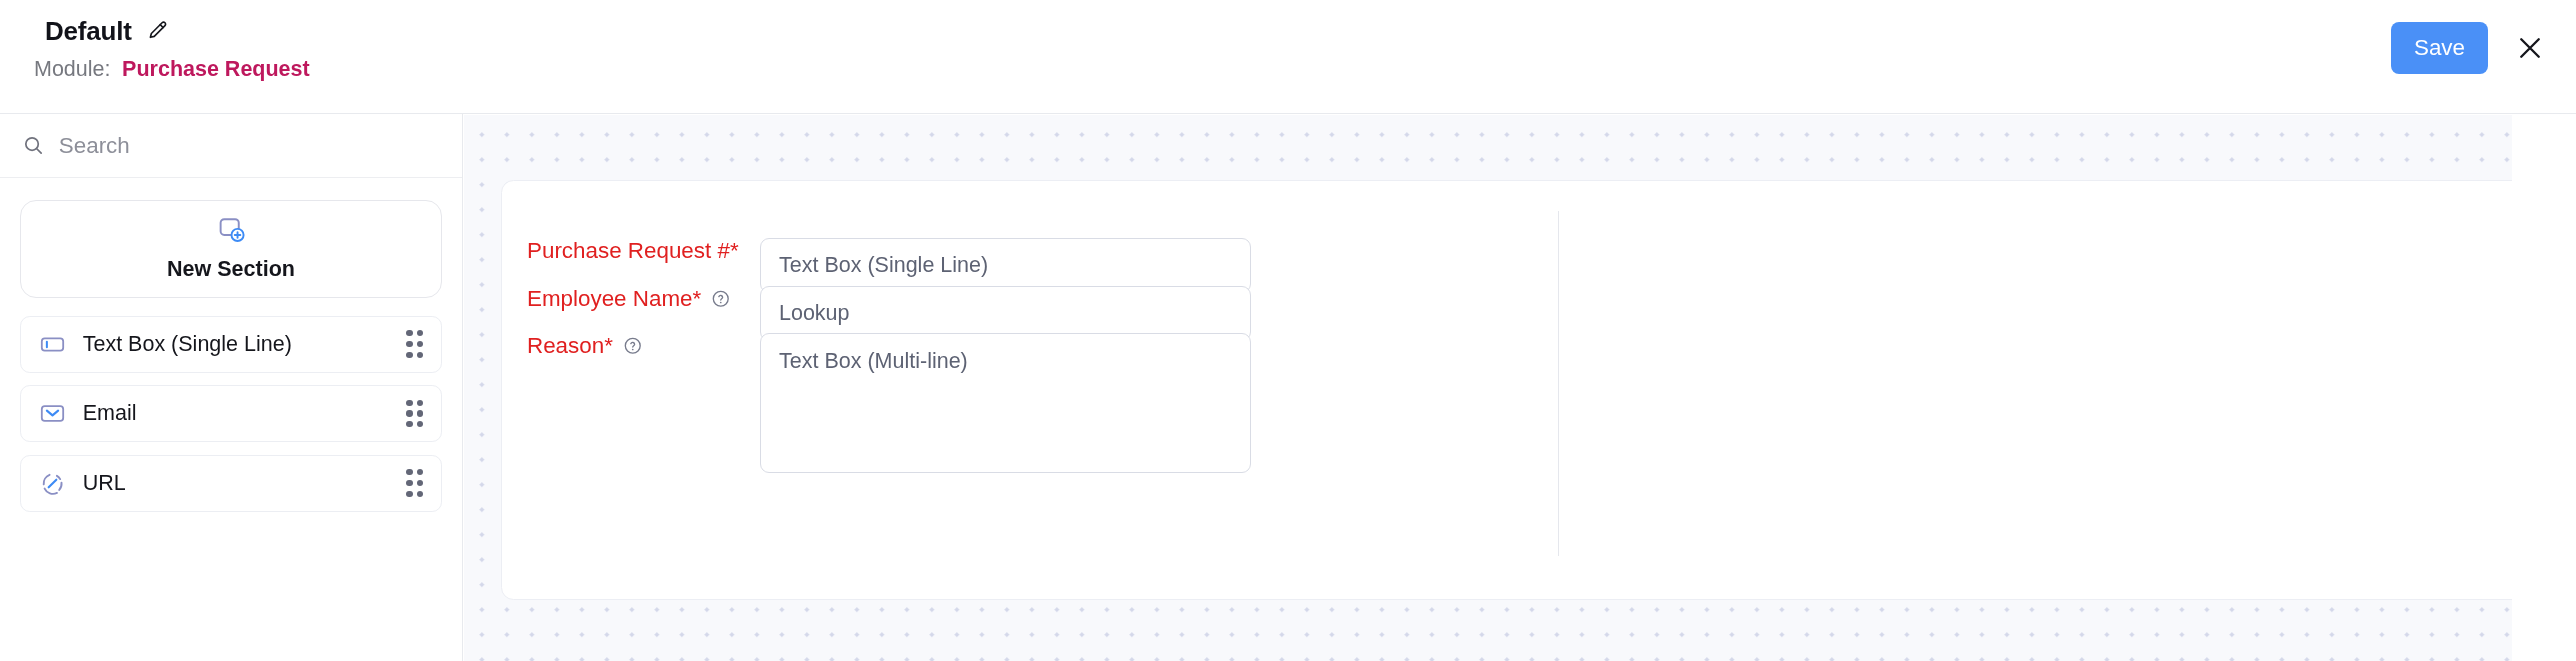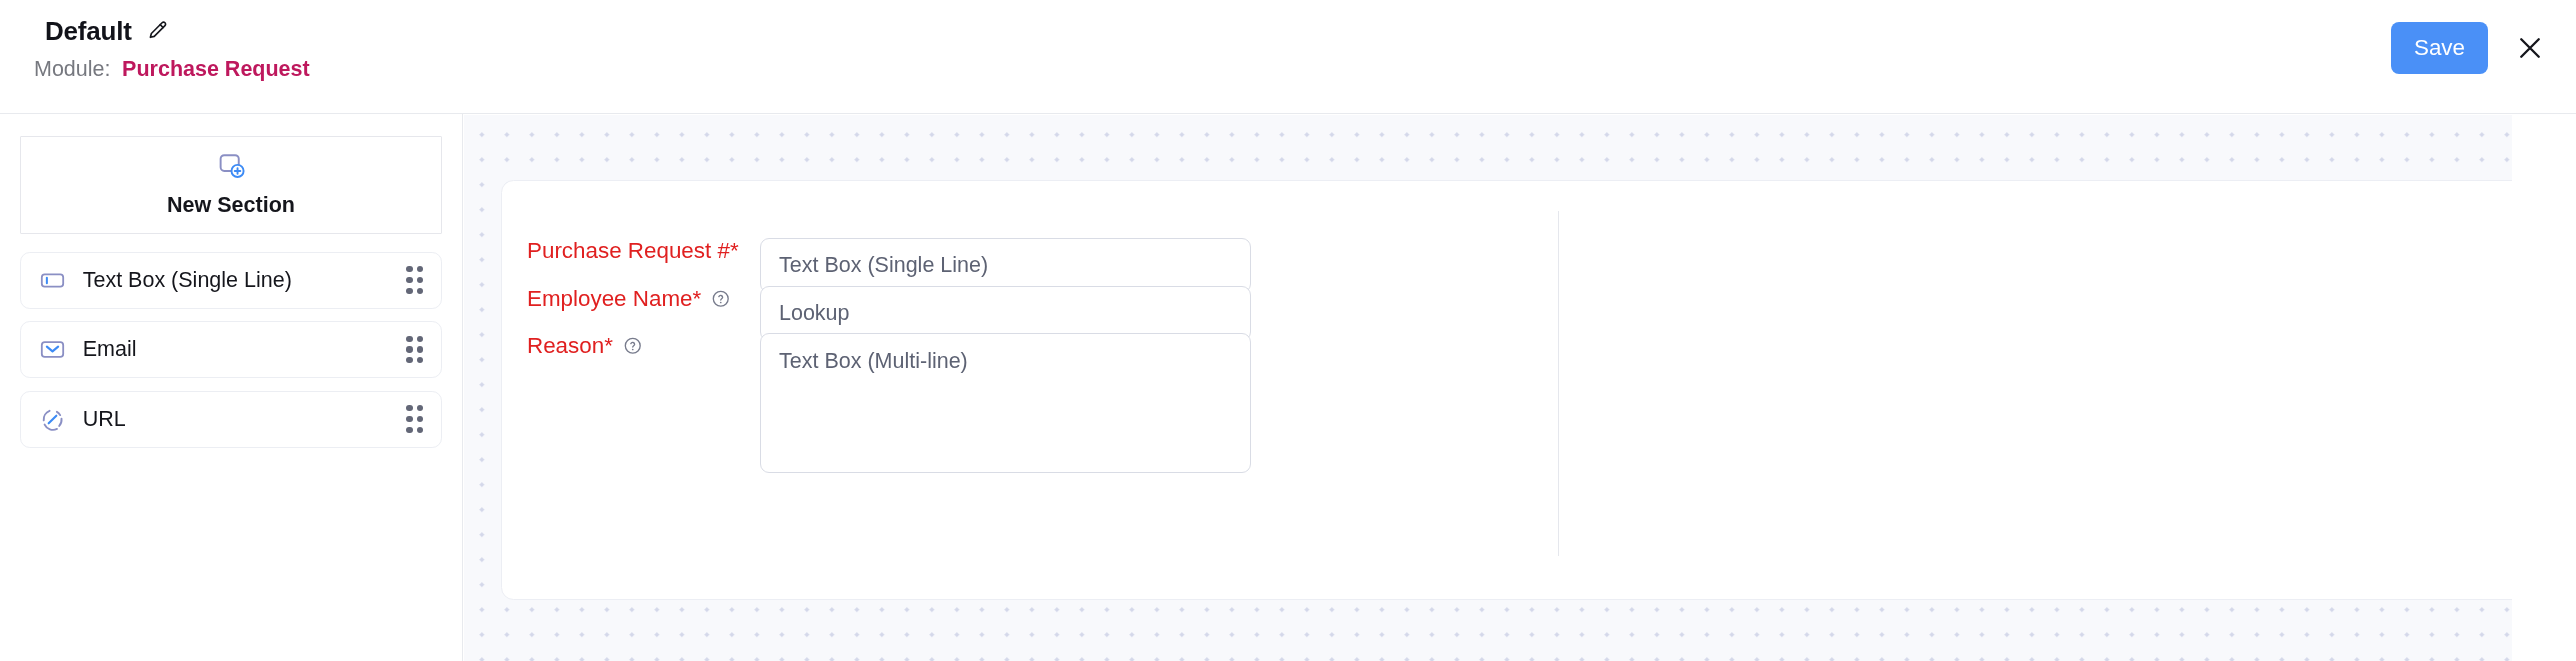--- a/index.html
+++ b/index.html
@@ -131,21 +131,21 @@
 
   .create-row {
     display: flex;
     gap: 20.6px;
     padding: 21.5px 19.7px 0 19.7px;
   }
   .create-card {
     flex: 1 1 0;
     height: 98px;
     border: 0.9px solid #e6e7ec;
-    border-radius: 1px;
+    border-radius: 16px;
     background: #ffffff;
     display: flex;
     flex-direction: column;
     align-items: center;
     justify-content: center;
     gap: 9.8px;
     cursor: pointer;
   }
   .create-card-label {
     font-size: 21.5px;
@@ -326,20 +326,29 @@
       <span class="close-icon">
         <svg width="30" height="30" viewBox="0 0 24 24" fill="none" stroke="#15161c" stroke-width="1.9" stroke-linecap="round">
           <path d="M5 5l14 14M19 5L5 19"></path>
         </svg>
       </span>
     </div>
   </div>
 
   <div class="sidebar">
 
+    <div class="search-row">
+      <span class="search-icon">
+        <svg width="23" height="23" viewBox="0 0 24 24" fill="none" stroke="#70727d" stroke-width="1.8" stroke-linecap="round">
+          <circle cx="10.5" cy="10.5" r="6.5"></circle>
+          <path d="M15.4 15.4L20 20"></path>
+        </svg>
+      </span>
+      <input class="search-input" type="text" placeholder="Search" style="">
+    </div>
 
     <div class="create-row">
 
       <div class="create-card">
         <span>
           <svg width="29" height="29" viewBox="0 0 24 24" fill="none">
             <rect x="3" y="3.5" width="15" height="13" rx="3" stroke="#8a8fc4" stroke-width="1.6"></rect>
             <circle cx="17" cy="16.5" r="5" fill="#ffffff" stroke="#3d8bf5" stroke-width="1.6"></circle>
             <path d="M17 14.2v4.6M14.7 16.5h4.6" stroke="#3d8bf5" stroke-width="1.6" stroke-linecap="round"></path>
           </svg>

